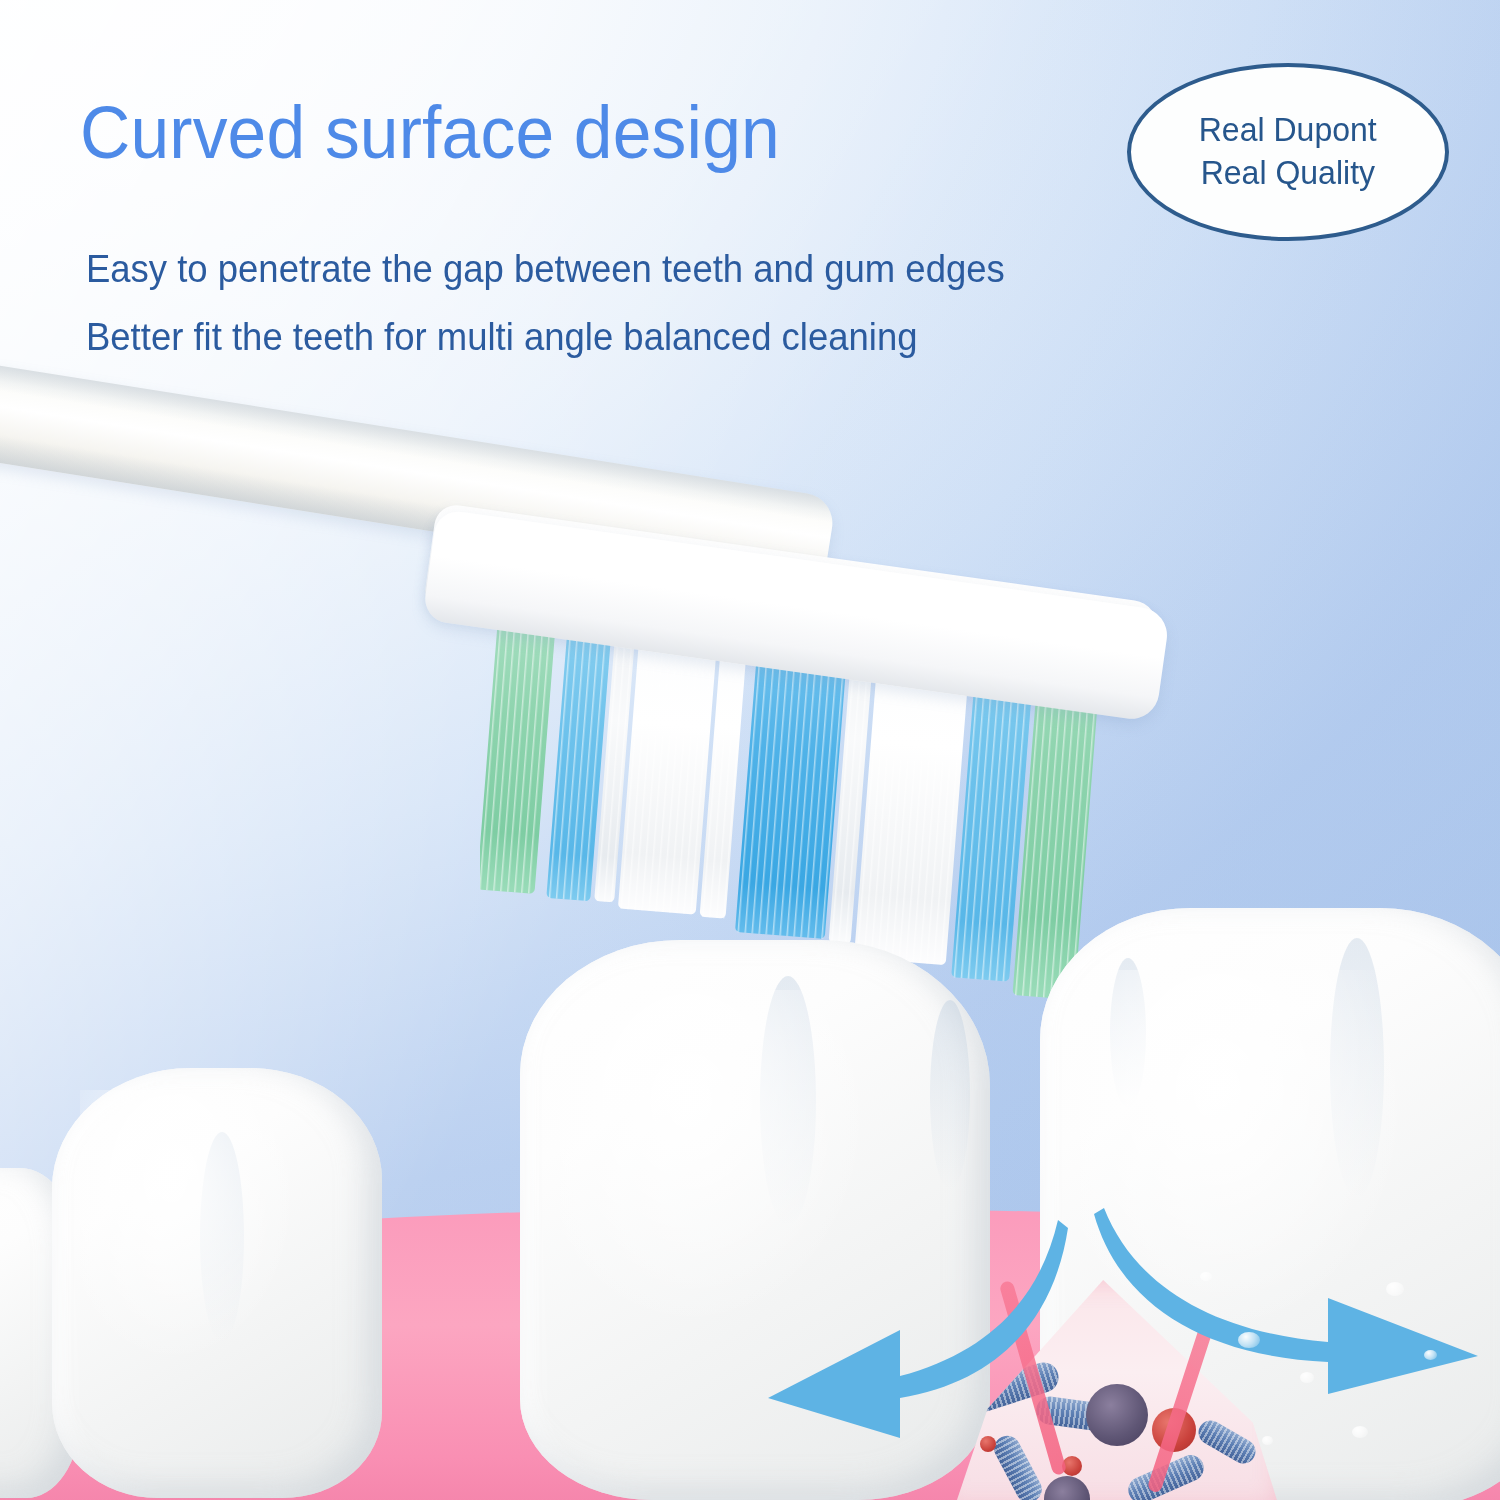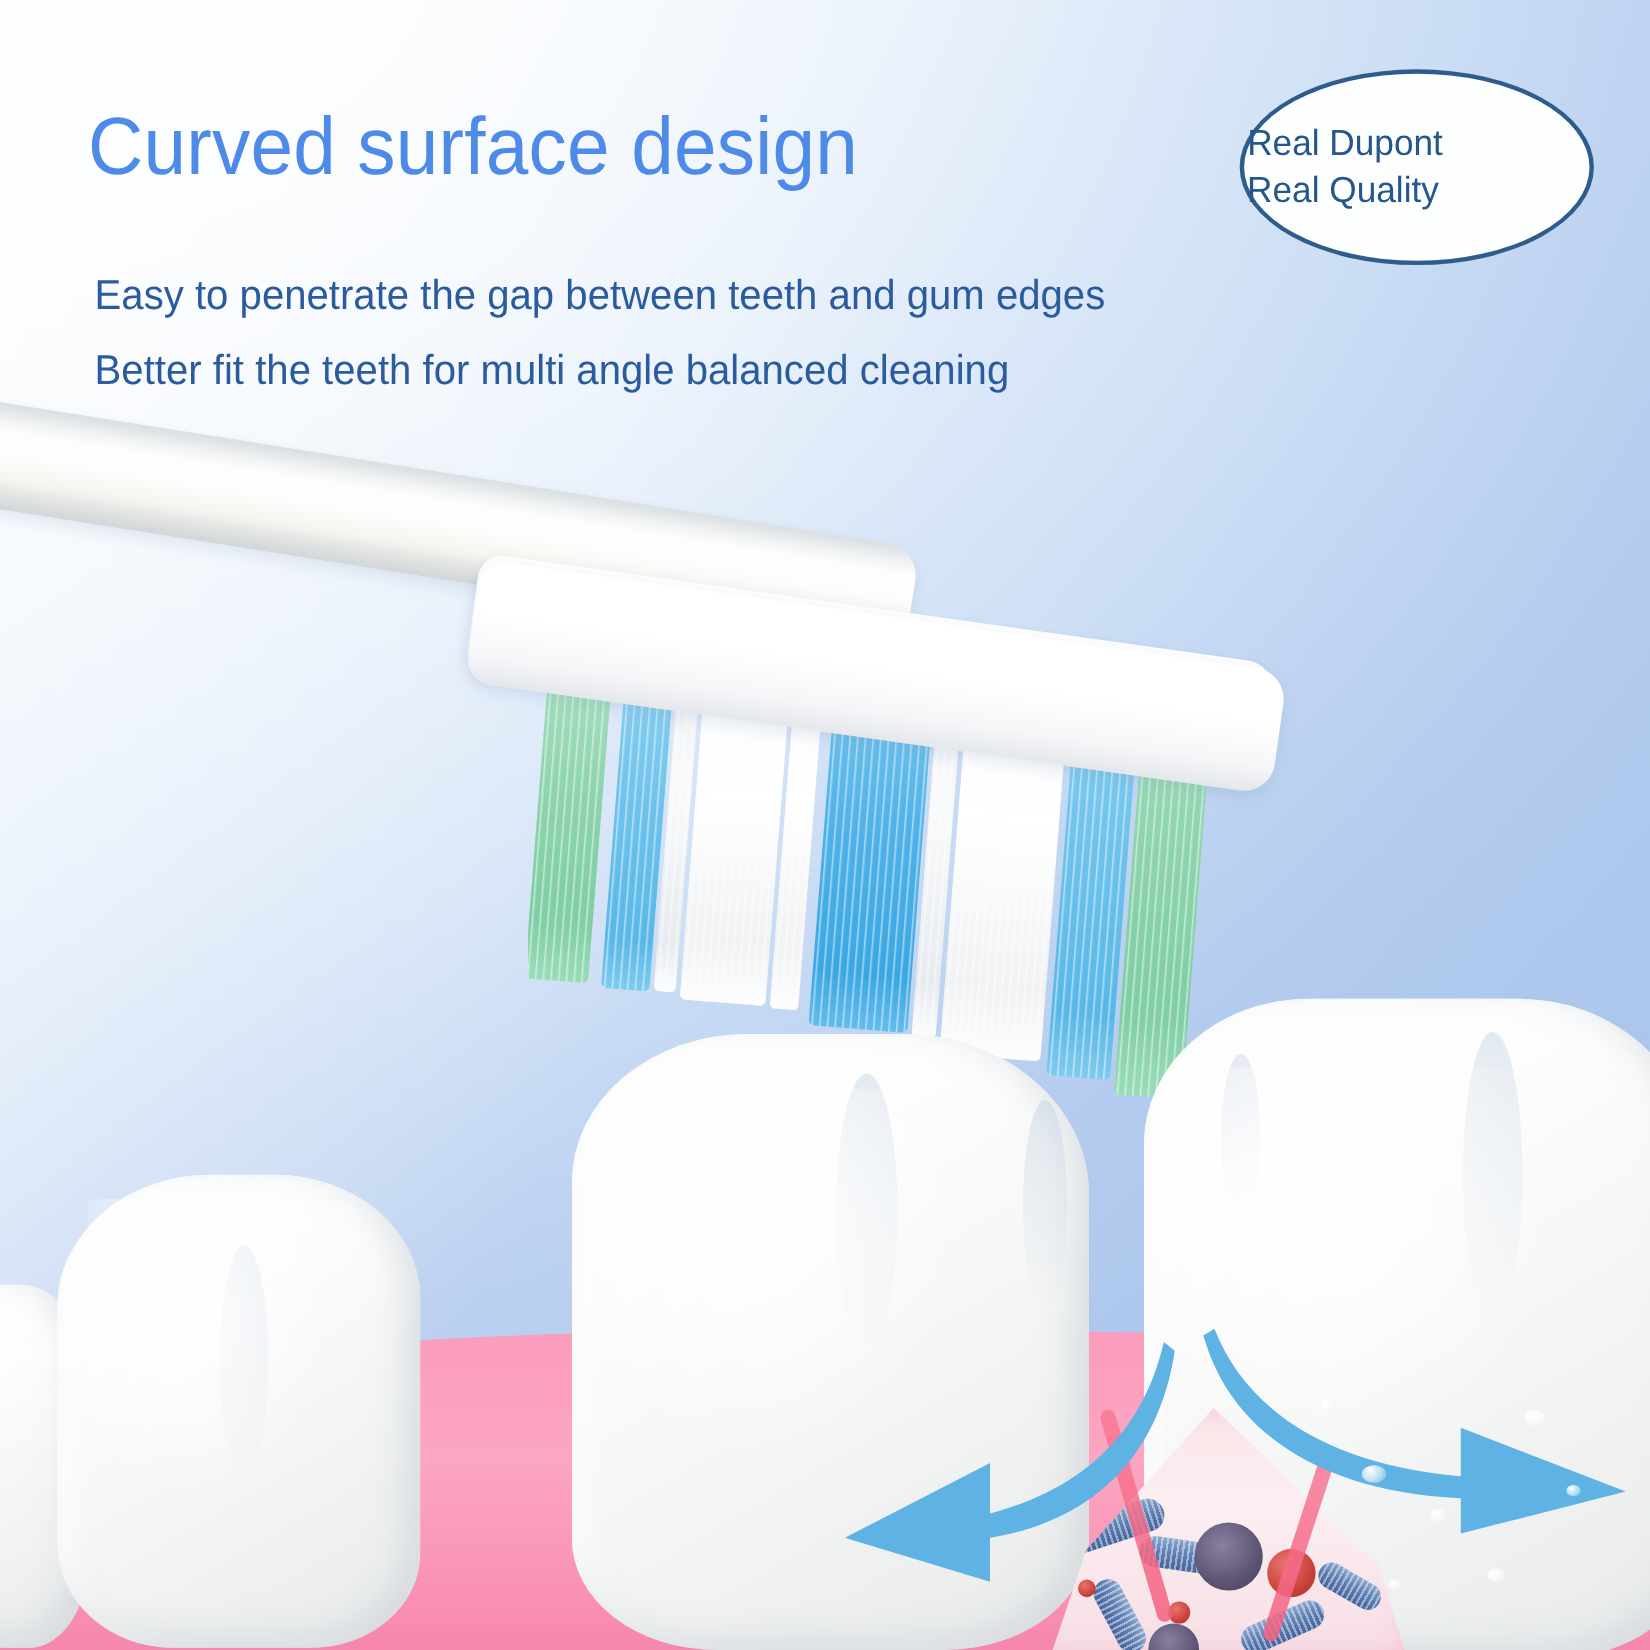--- a/index.html
+++ b/index.html
@@ -63,21 +63,21 @@
     left: 1127px;
     top: 63px;
     width: 322px;
     height: 178px;
     border-radius: 50%;
     background: #fdfefe;
     border: 4px solid #2e5c8d;
     box-sizing: border-box;
     display: flex;
     flex-direction: column;
-    align-items: flex-start;
+    align-items: center;
     justify-content: center;
     gap: 4px;
   }
   .badge-line {
     font-size: 33px;
     line-height: 1.18;
     color: #26568c;
     font-weight: 400;
     white-space: nowrap;
     transform: scaleX(0.97);

